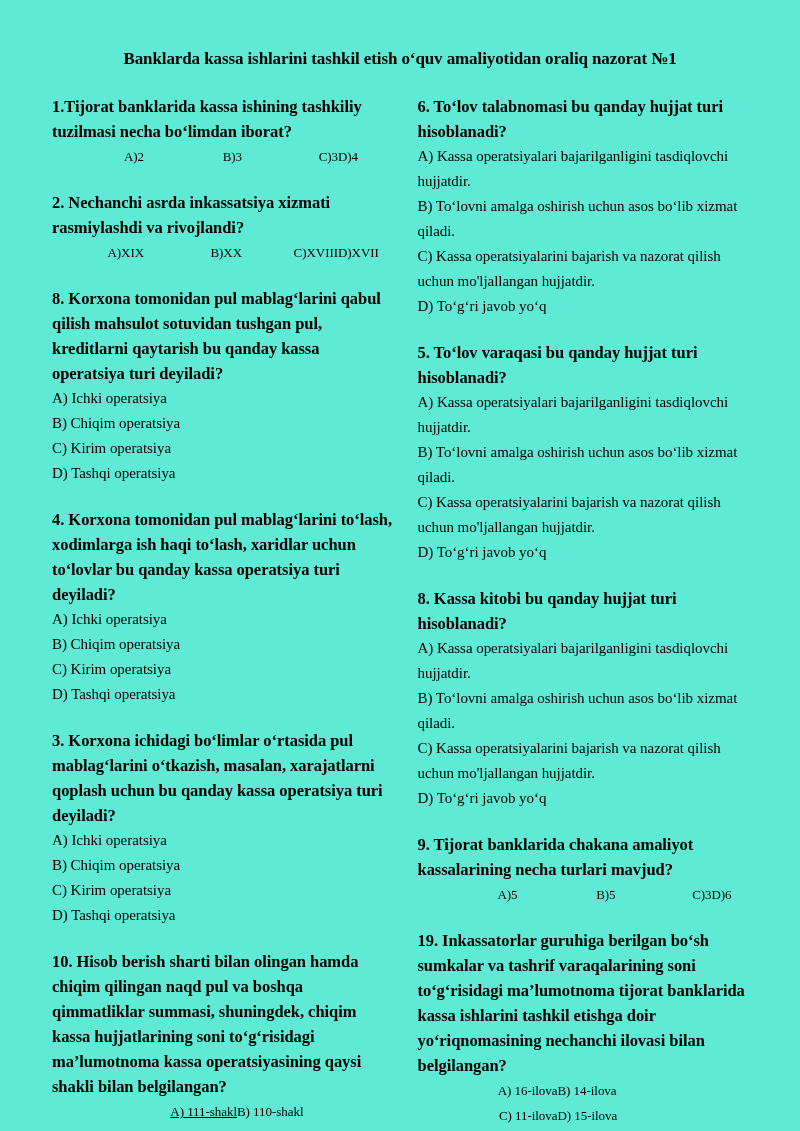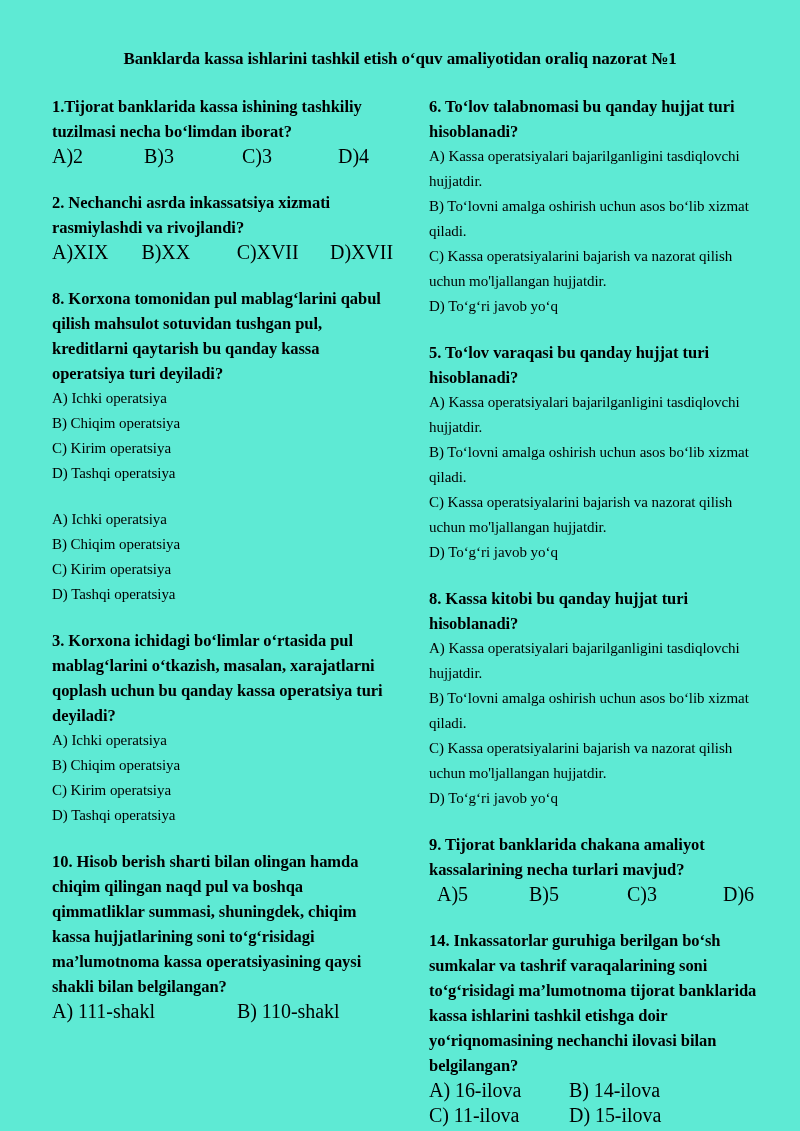--- a/index.html
+++ b/index.html
@@ -27,21 +27,21 @@
     font-weight: bold;
     line-height: 22px;
     letter-spacing: -0.1px;
   }
   .columns {
     position: absolute;
     top: 94px;
     left: 52px;
     width: 706px;
     display: flex;
-    gap: 36px;
+    gap: 25px;
     align-items: flex-start;
   }
   .col {
     width: 341px;
     box-sizing: border-box;
   }
   .col-right {
     width: 341px;
   }
   .qblock {
@@ -60,38 +60,39 @@
   }
   .opt {
     font-size: 15px;
     font-weight: normal;
     line-height: 25px;
     margin: 0;
     white-space: pre;
     letter-spacing: -0.05px;
   }
   .opt-row {
-    font-size: 20px;
+    font-size: 13px;
     font-weight: normal;
     line-height: 25px;
     margin: 0;
     display: flex;
     letter-spacing: -0.05px;
+    text-align: right;
   }
   .opt-row > span {
     display: inline-block;
   }
   
   .opts-inline-4 > span:nth-child(1) { width: 92px; }
   .opts-inline-4 > span:nth-child(2) { width: 98px; }
   .opts-inline-4 > span:nth-child(3) { width: 96px; }
   .opts-inline-4 > span:nth-child(4) { width: auto; }
   .opts-inline-4.indent { padding-left: 8px; }
   
-  .opts-inline-2 > span:nth-child(1) { width: 185px; }
+  .opts-inline-2 > span:nth-child(1) { width: 185px; text-decoration: underline; }
   .opts-inline-2 > span:nth-child(2) { width: auto; }
   .opts-inline-2b > span:nth-child(1) { width: 140px; }
   .opts-inline-2b > span:nth-child(2) { width: auto; }
 </style>
 </head>
 <body>
 
 <div class="page">
 
   <div class="doc-title">Banklarda kassa ishlarini tashkil etish o‘quv amaliyotidan oraliq nazorat №1</div>
@@ -105,32 +106,33 @@
             <span>B)3</span>
             <span>C)3</span>
             <span>D)4</span>
           </p>
         </div>
         <div class="qblock">
           <p class="q-stem">2. Nechanchi asrda inkassatsiya xizmati rasmiylashdi va rivojlandi?</p>
           <p class="opt-row opts-inline-4">
             <span>A)XIX</span>
             <span>B)XX</span>
-            <span>C)XVII</span>
+            <span>C)XVIII</span>
             <span>D)XVII</span>
           </p>
         </div>
         <div class="qblock">
           <p class="q-stem">8. Korxona tomonidan pul mablag‘larini qabul qilish mahsulot sotuvidan tushgan pul, kreditlarni qaytarish bu qanday kassa operatsiya turi deyiladi?</p>
           <p class="opt" style="white-space: normal;">A) Ichki operatsiya</p>
           <p class="opt" style="white-space: normal;">B) Chiqim operatsiya</p>
           <p class="opt" style="white-space: normal;">C) Kirim operatsiya</p>
           <p class="opt" style="white-space: normal;">D) Tashqi operatsiya</p>
         </div>
         <div class="qblock">
+          <p class="q-stem">4. Korxona tomonidan pul mablag‘larini to‘lash, xodimlarga ish haqi to‘lash, xaridlar uchun to‘lovlar bu qanday kassa operatsiya turi deyiladi?</p>
           <p class="opt" style="white-space: normal;">A) Ichki operatsiya</p>
           <p class="opt" style="white-space: normal;">B) Chiqim operatsiya</p>
           <p class="opt" style="white-space: normal;">C) Kirim operatsiya</p>
           <p class="opt" style="white-space: normal;">D) Tashqi operatsiya</p>
         </div>
         <div class="qblock">
           <p class="q-stem">3.  Korxona ichidagi bo‘limlar o‘rtasida pul mablag‘larini o‘tkazish, masalan, xarajatlarni qoplash uchun bu qanday kassa operatsiya turi deyiladi?</p>
           <p class="opt" style="white-space: normal;">A) Ichki operatsiya</p>
           <p class="opt" style="white-space: normal;">B) Chiqim operatsiya</p>
           <p class="opt" style="white-space: normal;">C) Kirim operatsiya</p>
@@ -169,21 +171,21 @@
         <div class="qblock">
           <p class="q-stem">9. Tijorat banklarida chakana amaliyot kassalarining necha turlari mavjud?</p>
           <p class="opt-row opts-inline-4 indent">
             <span>A)5</span>
             <span>B)5</span>
             <span>C)3</span>
             <span>D)6</span>
           </p>
         </div>
         <div class="qblock">
-          <p class="q-stem">14. Inkassatorlar guruhiga berilgan bo‘sh sumkalar va tashrif varaqalarining soni to‘g‘risidagi ma’lumotnoma tijorat banklarida kassa ishlarini tashkil etishga doir yo‘riqnomasining nechanchi ilovasi bilan belgilangan?</p>
+          <p class="q-stem">19. Inkassatorlar guruhiga berilgan bo‘sh sumkalar va tashrif varaqalarining soni to‘g‘risidagi ma’lumotnoma tijorat banklarida kassa ishlarini tashkil etishga doir yo‘riqnomasining nechanchi ilovasi bilan belgilangan?</p>
           <p class="opt-row opts-inline-2b">
             <span>A) 16-ilova</span>
             <span>B) 14-ilova</span>
           </p>
           <p class="opt-row opts-inline-2b">
             <span>C) 11-ilova</span>
             <span>D) 15-ilova</span>
           </p>
         </div>
       </div>

